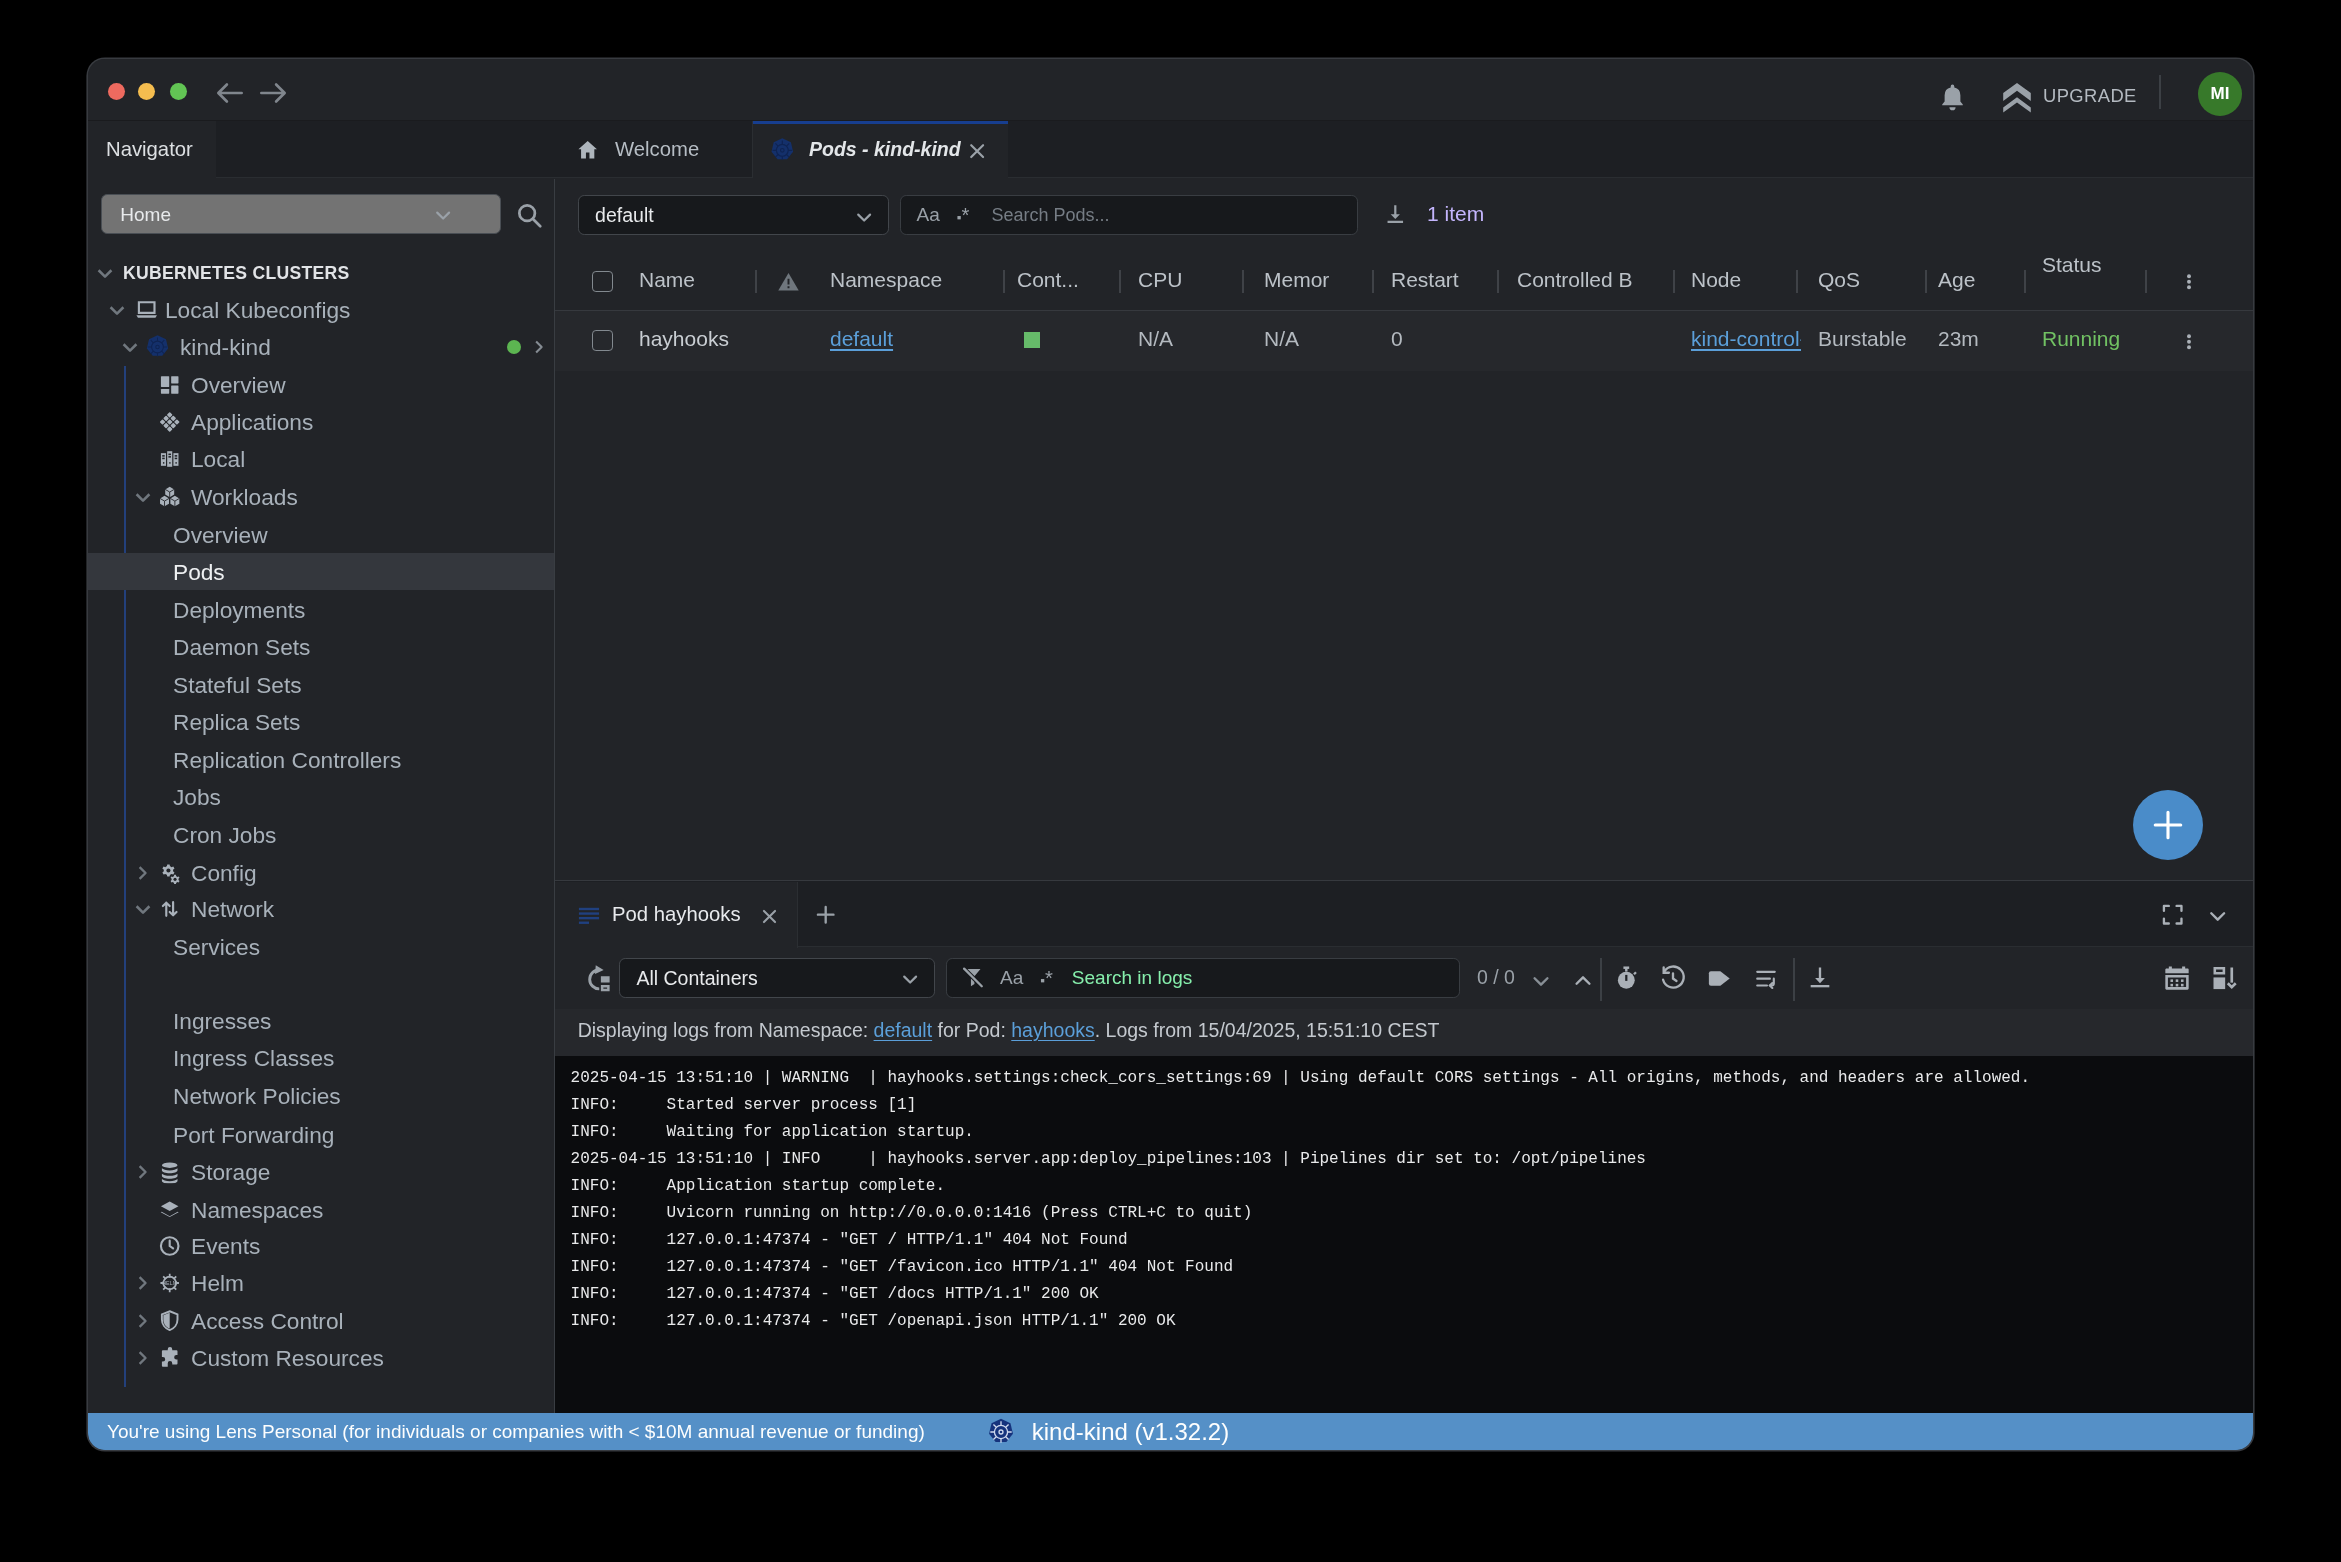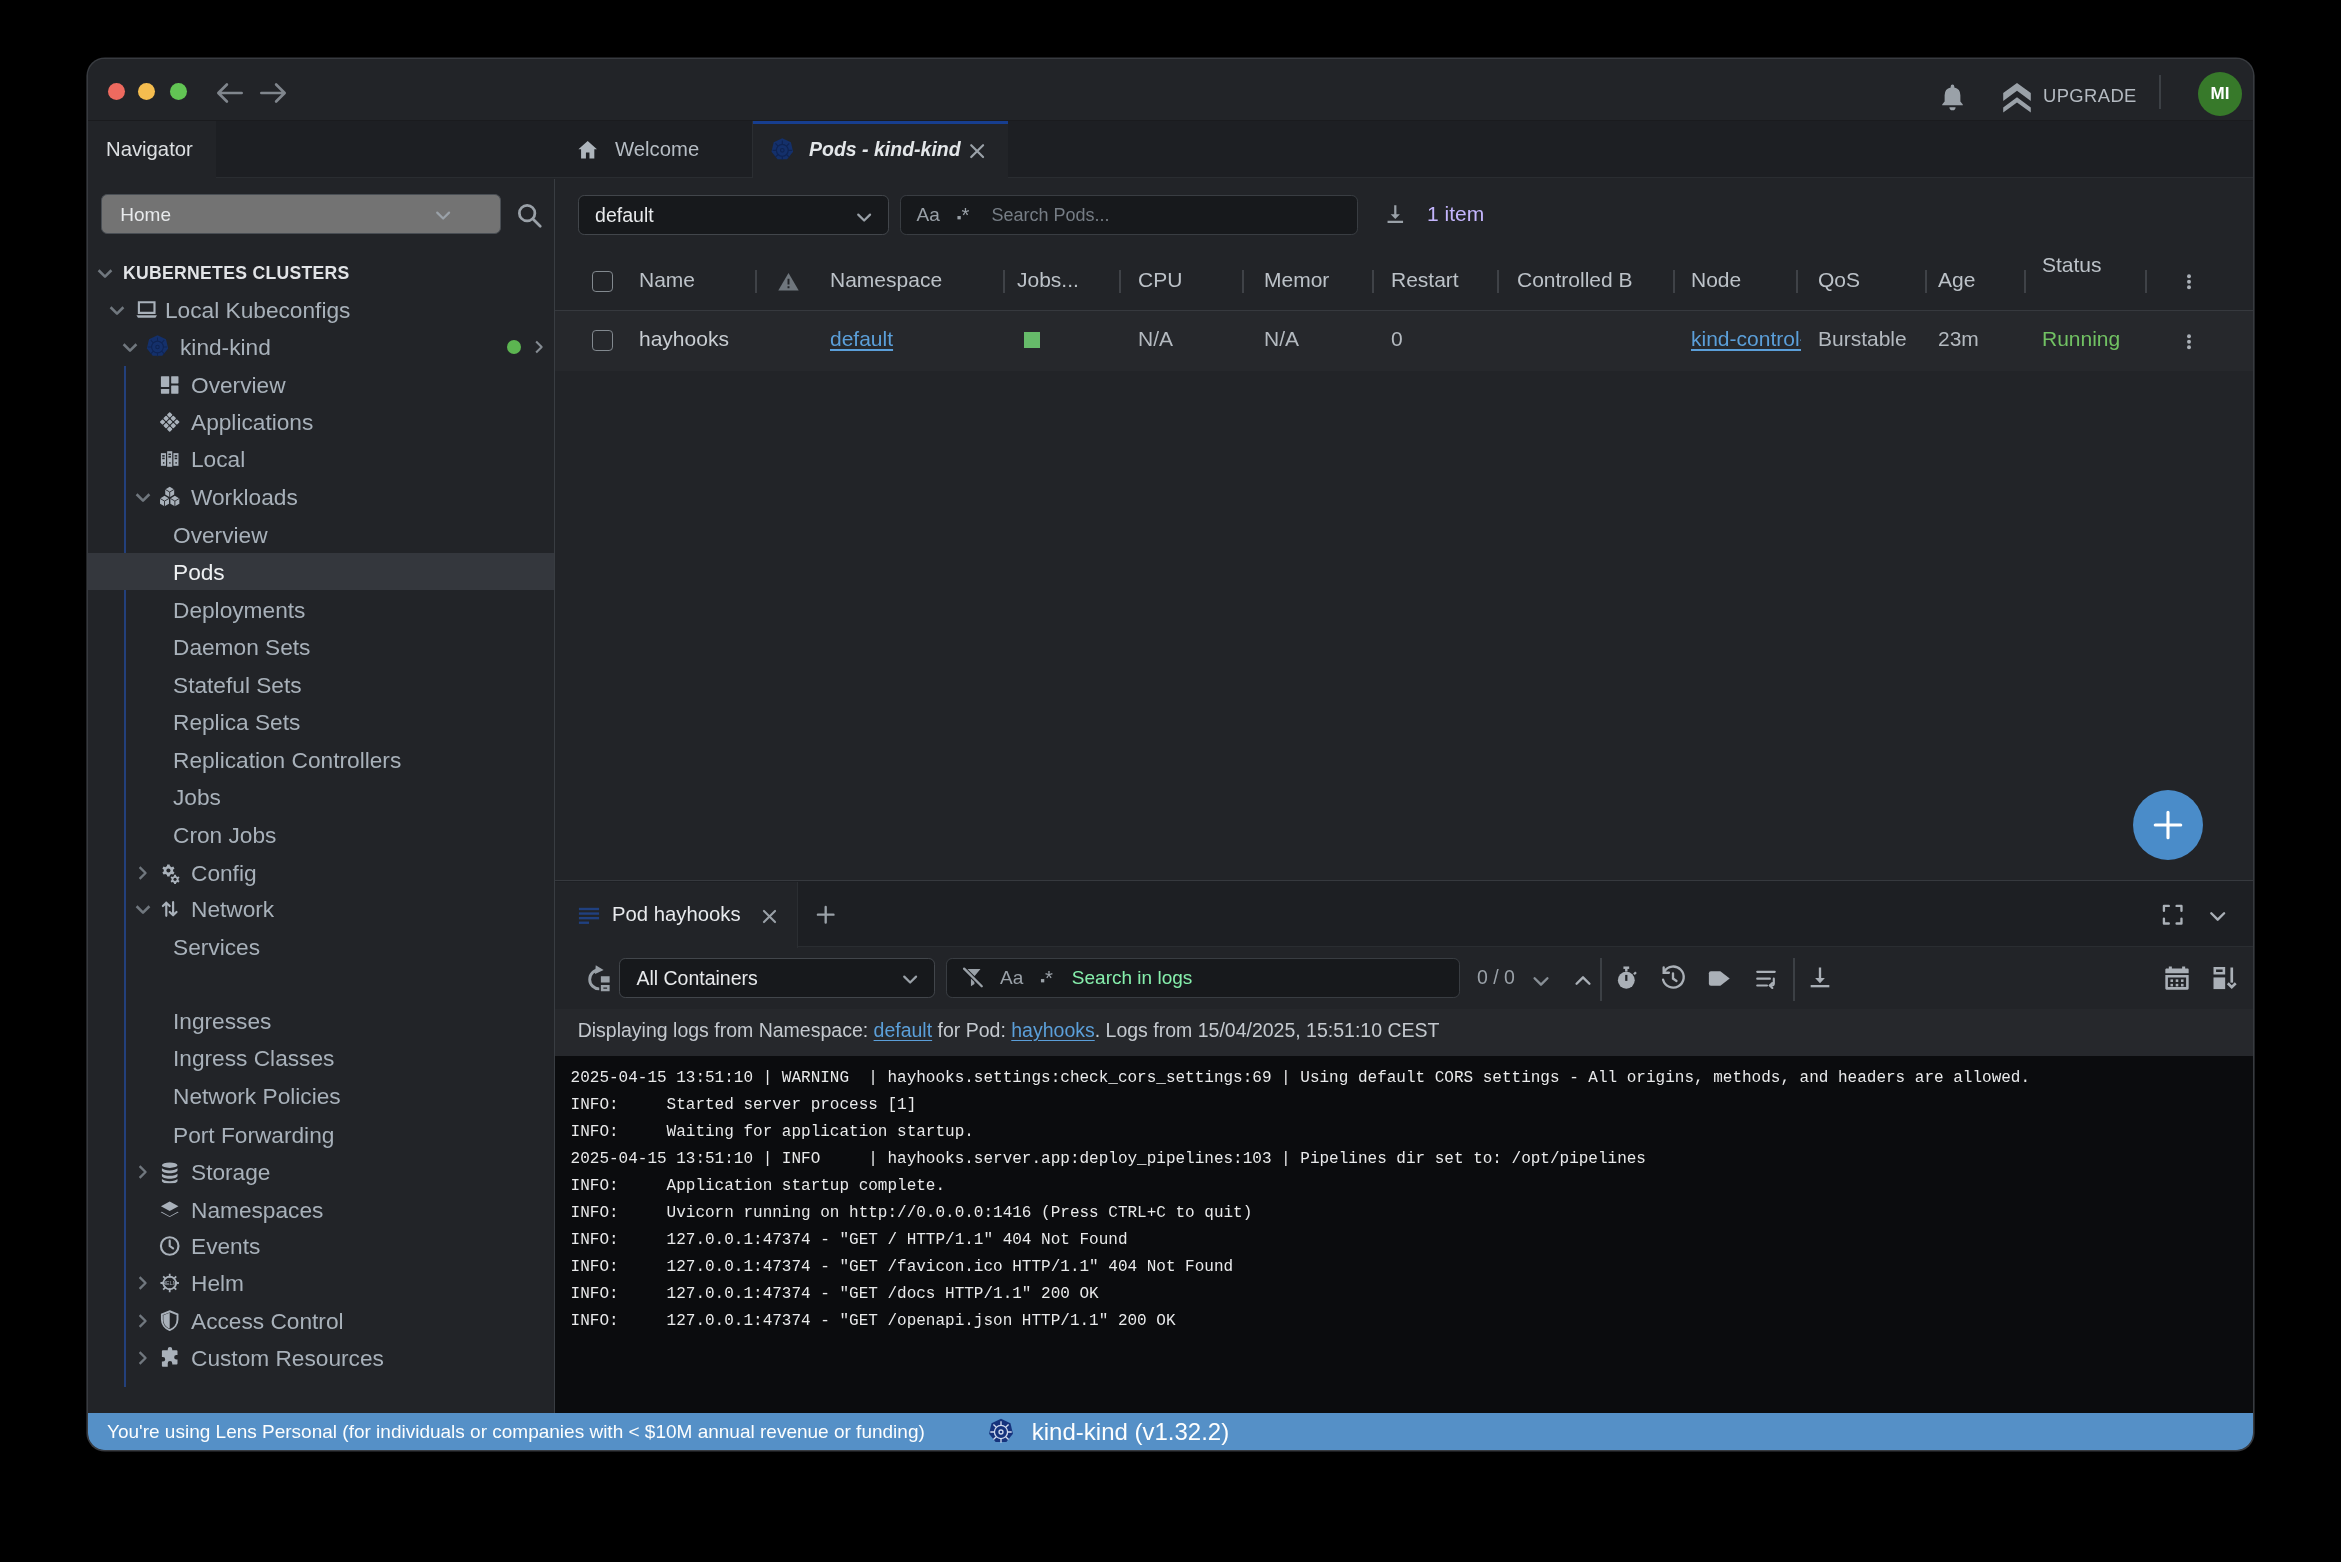--- a/index.html
+++ b/index.html
@@ -312,21 +312,21 @@
       </svg>
   <div class="a" style="left:872px;top:22.7px;font-size:21px;color:#c4b5fd;">1 item</div>
   <div class="a" style="left:0;top:74px;width:1698px;height:58px;border-bottom:0.8px solid #36393e;font-size:21px;color:#bcc2c8;">
     <div class="a" style="left:37px;top:18px;width:21px;height:21px;border:1.6px solid #82898f;border-radius:3.9px;"></div>
     <div class="a" style="left:84px;top:15px;">Name</div>
     <svg class="a" style="left:221px;top:17px;" width="25" height="23.4" viewBox="0 0 24 24" fill="#6f767d">
           <path d="M12 3L1.5 21h21z"></path>
           <path d="M11 9h2v6h-2zM11 16.6h2v2.2h-2z" fill="#222428"></path>
         </svg>
     <div class="a" style="left:275px;top:15px;">Namespace</div>
-    <div class="a" style="left:462px;top:15px;">Jobs...</div>
+    <div class="a" style="left:462px;top:15px;">Cont...</div>
     <div class="a" style="left:583px;top:15px;">CPU</div>
     <div class="a" style="left:709px;top:15px;">Memor</div>
     <div class="a" style="left:836px;top:15px;">Restart</div>
     <div class="a" style="left:962px;top:15px;">Controlled B</div>
     <div class="a" style="left:1136px;top:15px;">Node</div>
     <div class="a" style="left:1263px;top:15px;">QoS</div>
     <div class="a" style="left:1383px;top:15px;">Age</div>
     <div class="a" style="left:1487px;top:0;">Status</div>
     <svg class="a" style="left:1623px;top:17px;" width="22" height="23.4" viewBox="0 0 24 24" fill="#aab0b7">
           <circle cx="12" cy="6" r="2.15"></circle>

